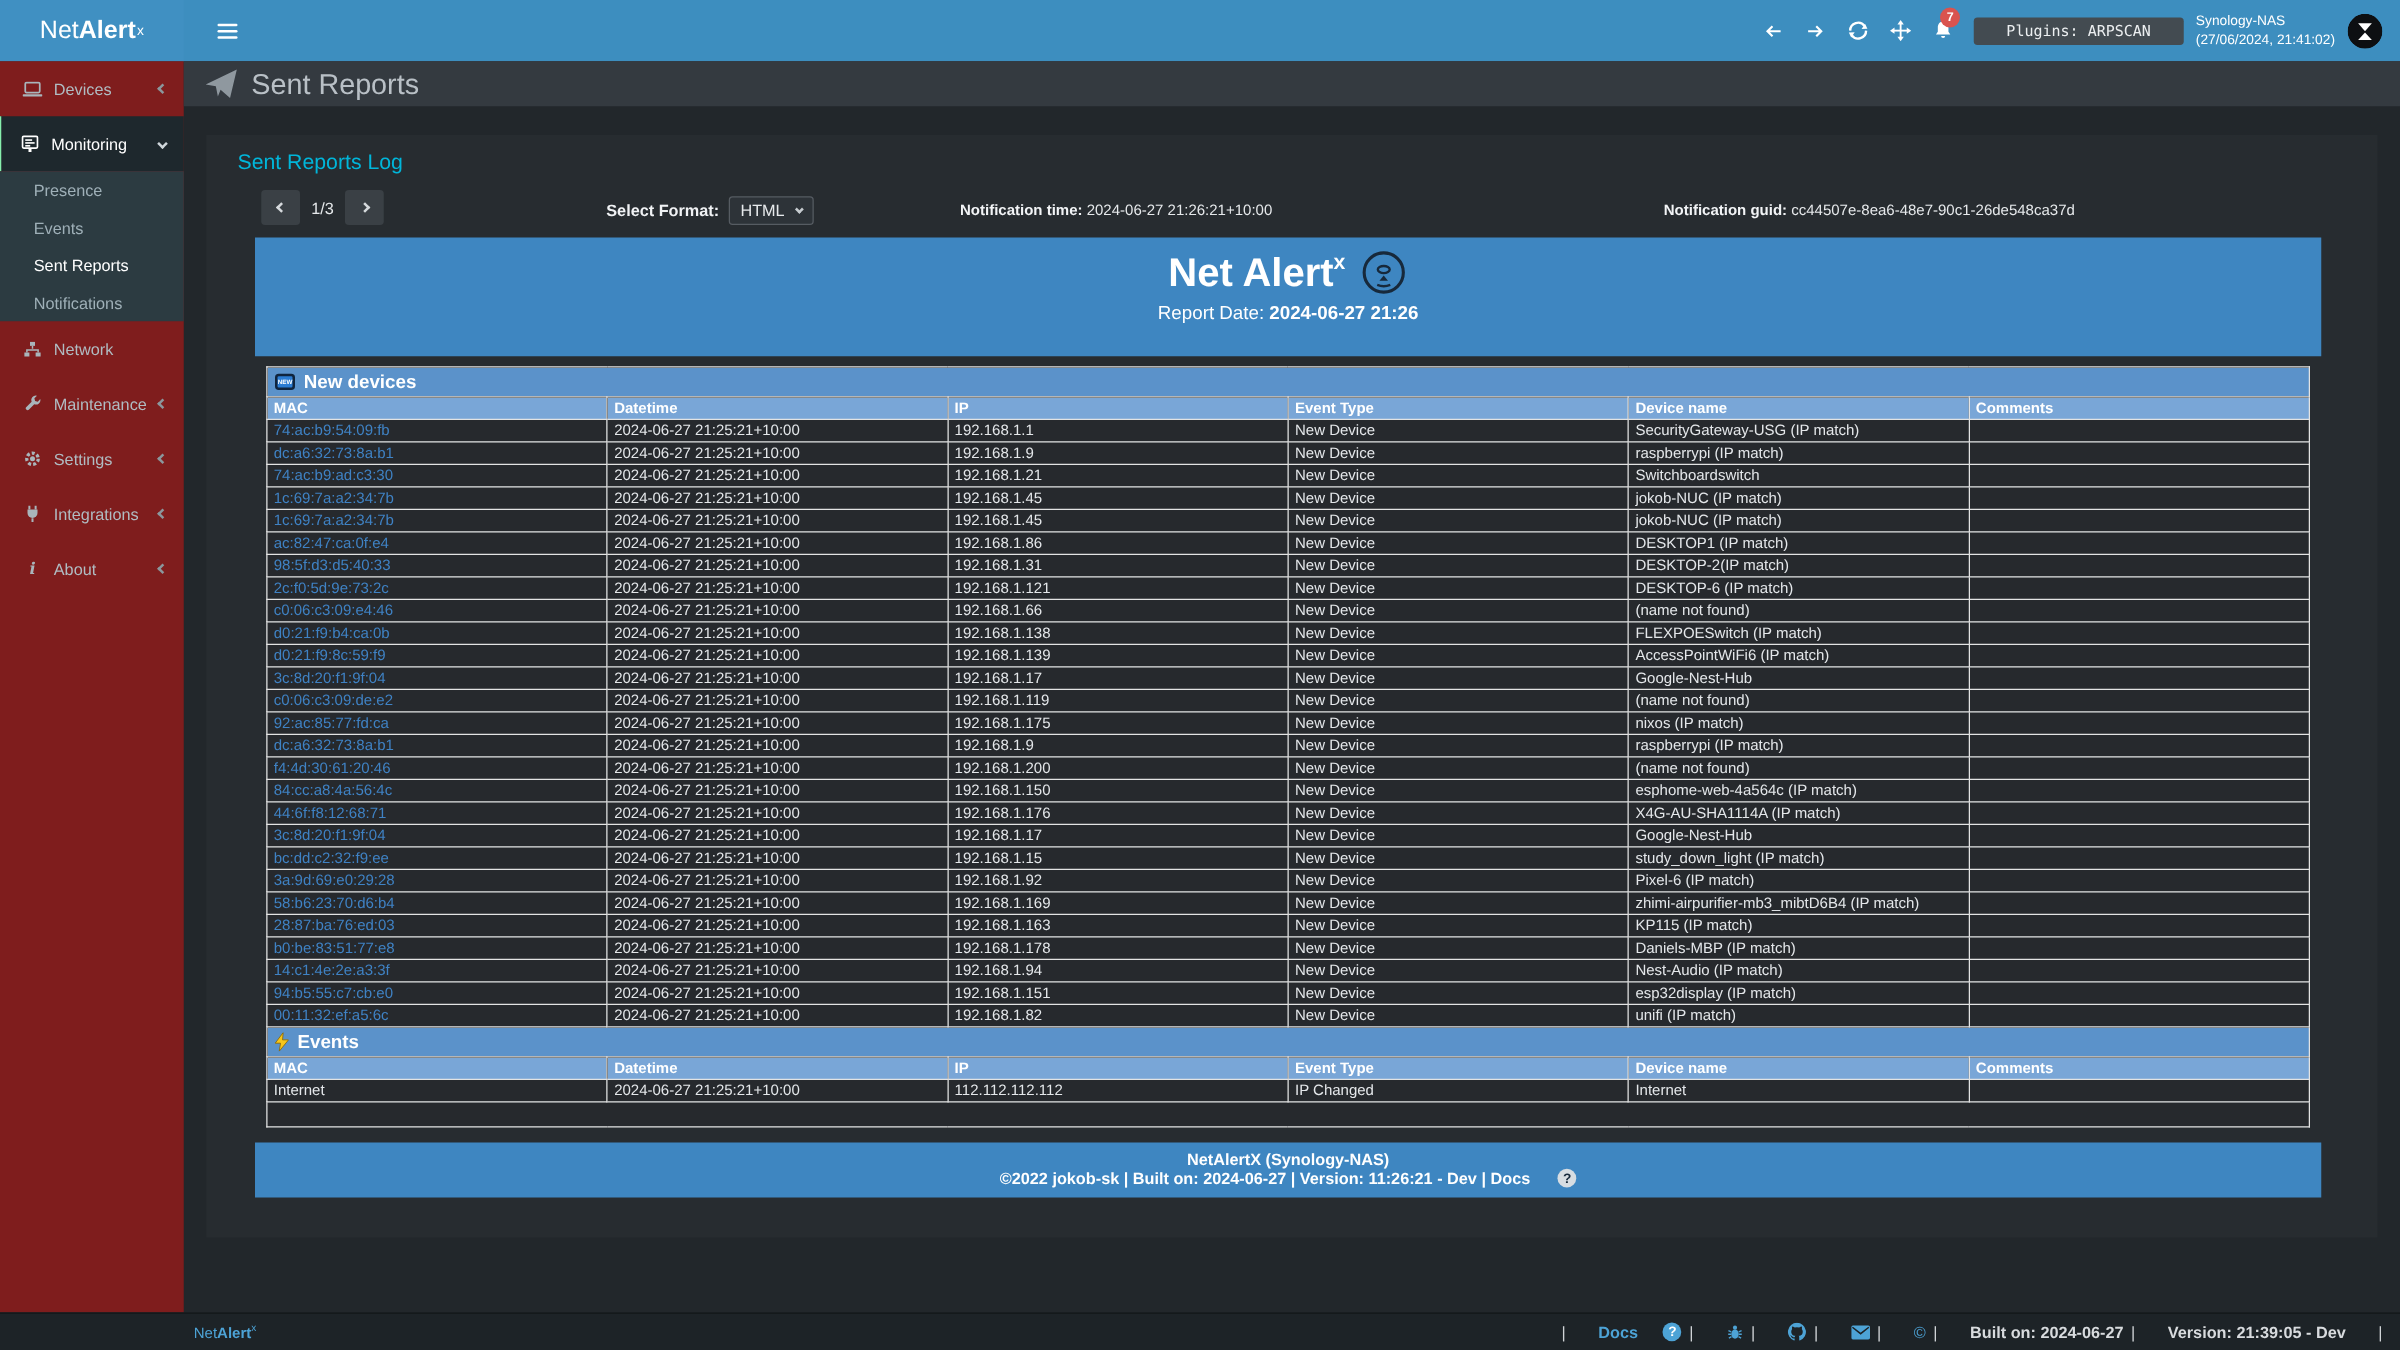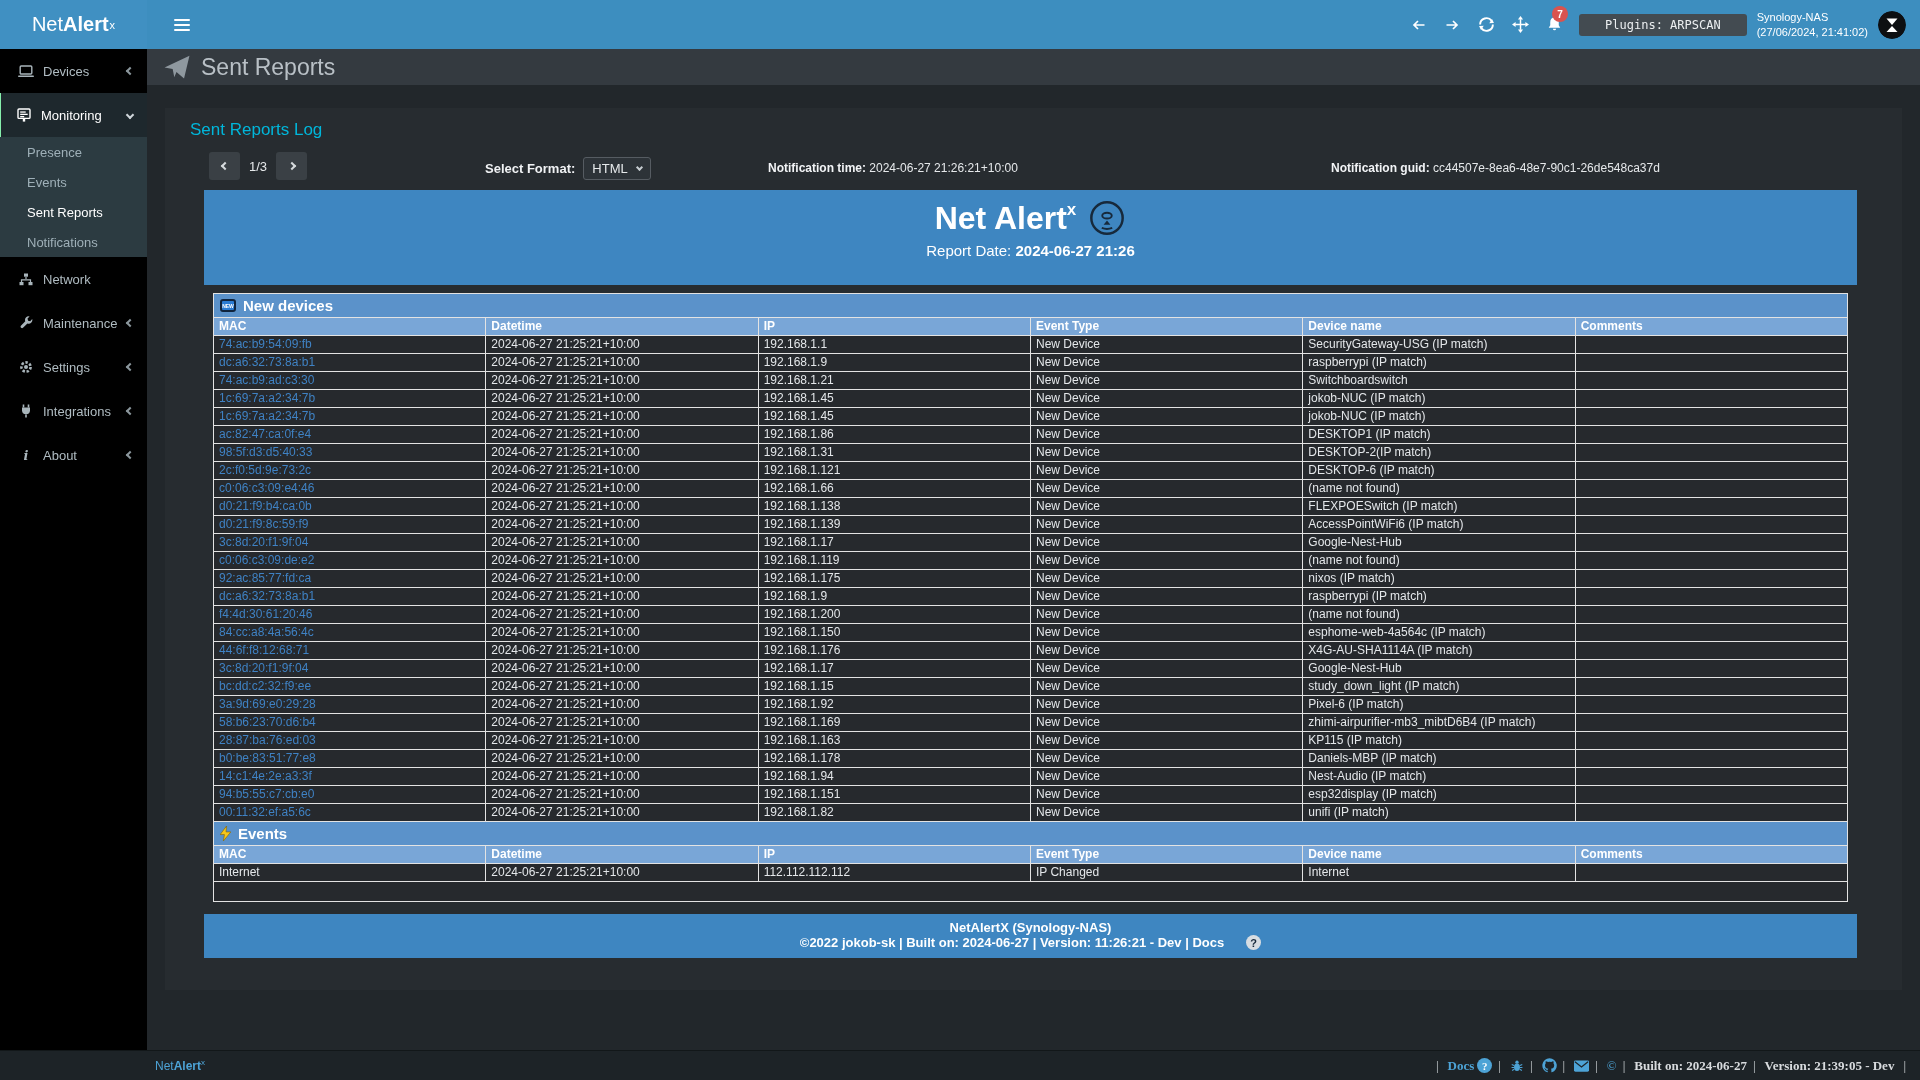--- a/index.html
+++ b/index.html
@@ -22,21 +22,21 @@
   .hamburger i { display:block; width:16px; height:2px; background:#fff; border-radius:1px; }
   .nav-right { position:absolute; right:8px; top:0; height:49px; display:flex; align-items:center; }
   .nav-icon { width:34px; height:49px; display:flex; align-items:center; justify-content:center; cursor:pointer; position:relative; }
   .badge { position:absolute; top:6px; right:3px; min-width:16px; height:16px; border-radius:8px; background:#d9534f;
            color:#fff; font-size:10px; font-weight:bold; display:flex; align-items:center; justify-content:center; padding:0 4px; }
   .chip { background:#434b51; border-radius:3px; padding:4px 26px; font-family:"DejaVu Sans Mono", monospace;
           font-size:12px; color:#eceff1; margin:0 10px 0 8px; white-space:nowrap; }
   .user-block { color:#fff; font-size:11px; line-height:1.3; margin-right:10px; }
   .avatar { width:28px; height:28px; border-radius:50%; overflow:hidden; cursor:pointer; margin-right:6px; }
   
-  .sidebar { position:absolute; left:0; top:49px; width:147px; height:1001px; background:#000000; }
+  .sidebar { position:absolute; left:0; top:49px; width:147px; height:1001px; background:#7f1d1d; }
   .side-item { height:44px; display:flex; align-items:center; gap:9px; padding:0 14px 0 18px;
                color:#b0bcc2; font-size:13px; cursor:pointer; }
   .side-item .sicon { width:16px; display:flex; justify-content:center; color:#a9b5bb; }
   .side-item.active { background:#1e282d; color:#fff; border-left:1px solid #86efac; padding-left:15px; }
   .side-item.active .sicon { color:#fff; }
   .chev { width:6px; height:6px; border-left:2px solid #8b979d; border-bottom:2px solid #8b979d;
           transform:rotate(45deg); margin-left:auto; }
   .chev.down { transform:rotate(-45deg); border-color:#cfd6da; }
   .submenu { background:#2c3b41; }
   .sub-item { height:30px; display:flex; align-items:center; padding-left:27px; color:#9fb0b8; font-size:13px; cursor:pointer; }
@@ -89,21 +89,21 @@
               justify-content:center; font-size:11px; font-weight:bold; cursor:pointer; }
   .help-dot.light { background:#d7dde2; color:#17293b; }
   .help-dot.blue { background:#4da3d6; color:#fff; }
   
   .bottombar { position:absolute; left:0; top:1050px; width:1920px; height:30px; background:#1d2327;
                border-top:1px solid #121719; display:flex; align-items:center; }
   .bb-brand { position:absolute; left:155px; color:#4da3d6; font-size:12px; cursor:pointer; }
   .bb-brand b { font-weight:bold; }
   .bb-brand sup { font-size:8px; }
   .bb-right { position:absolute; right:14px; display:flex; align-items:center; font-size:13px; font-weight:bold; color:#d8dbde; }
-  .bb-item { display:flex; align-items:center; gap:3px;font-family:Liberation Serif, serif; }
+  .bb-item { display:flex; align-items:center; gap:20px; }
   .bb-item::before { content:"|"; color:#cfd3d6; margin:0 6px; font-weight:normal; }
   .bb-item:last-child::after { content:"|"; color:#cfd3d6; margin:0 0 0 6px; font-weight:normal; }
   .bb-link { color:#4da3d6; cursor:pointer; }
   .bb-ico { display:flex; align-items:center; cursor:pointer; }
   .bb-copy { color:#4da3d6; font-weight:normal; cursor:pointer; }
   svg { display:block; }
 </style>
 </head>
 <body>
 

